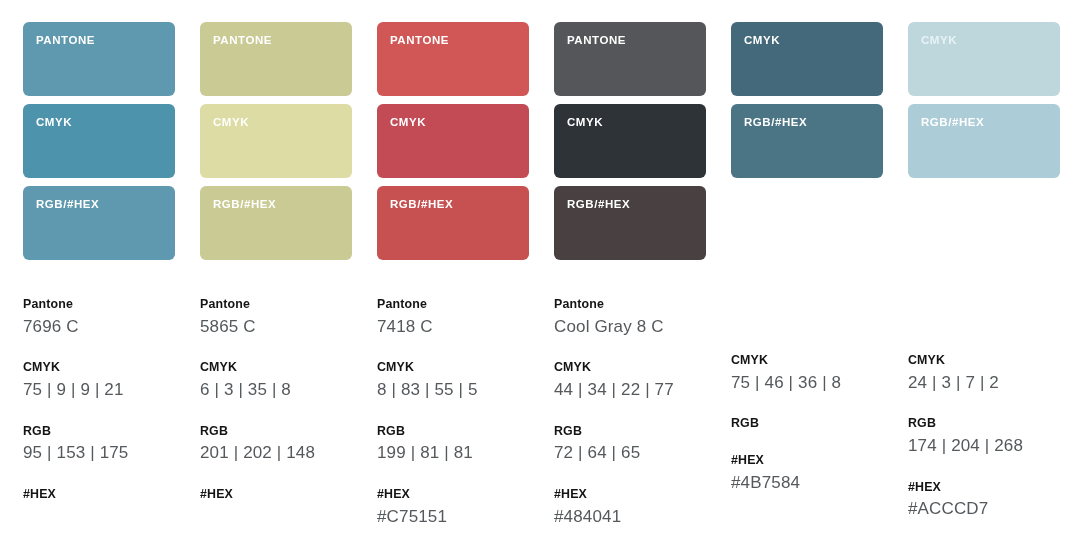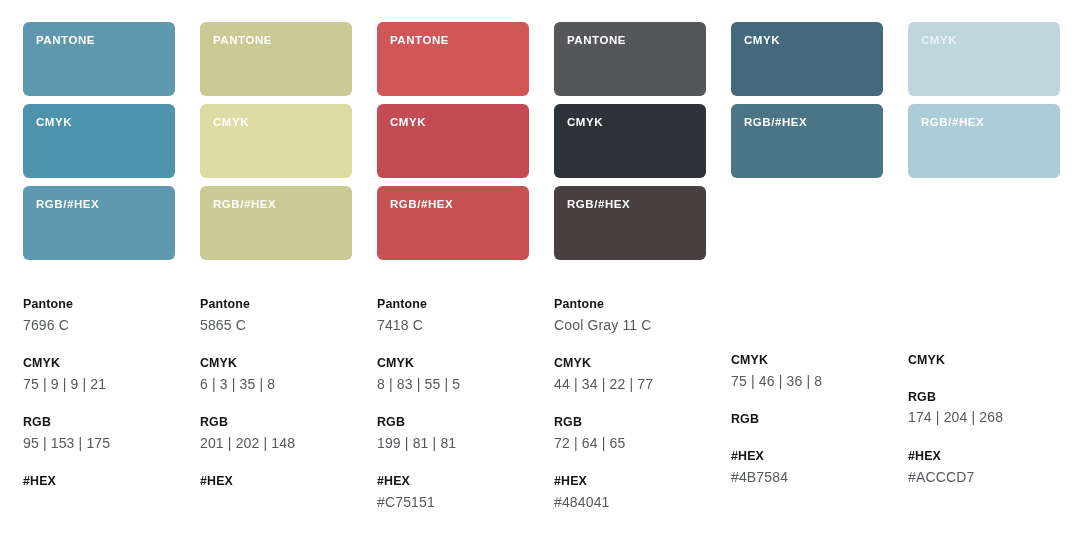--- a/index.html
+++ b/index.html
@@ -82,21 +82,21 @@
     display: block;
     font-size: 12.4px;
     font-weight: bold;
     color: #141414;
     letter-spacing: 0.15px;
     line-height: 1.35;
   }
 
   .spec-val {
     display: block;
-    font-size: 14px;
+    font-size: 17px;
     font-weight: normal;
     color: #55595c;
     letter-spacing: 0.15px;
     line-height: 1.45;
     margin-top: 2px;
   }
 
   .spec-list.offset-short {
     margin-top: 91px;
   }
@@ -205,21 +205,21 @@
           <div class="swatch-block" style="background: rgb(46, 51, 56);">
             <span class="swatch-label" style="color: rgb(255, 255, 255);">CMYK</span>
           </div>
           <div class="swatch-block" style="background: rgb(72, 64, 65);">
             <span class="swatch-label" style="color: rgb(255, 255, 255);">RGB/#HEX</span>
           </div>
         </div>
         <div class="spec-list">
           <div class="spec-row">
             <span class="spec-key">Pantone</span>
-            <span class="spec-val">Cool Gray 11 C</span>
+            <span class="spec-val">Cool Gray 8 C</span>
           </div>
           <div class="spec-row">
             <span class="spec-key">CMYK</span>
             <span class="spec-val">44 | 34 | 22 | 77</span>
           </div>
           <div class="spec-row">
             <span class="spec-key">RGB</span>
             <span class="spec-val">72 | 64 | 65</span>
           </div>
           <div class="spec-row">
@@ -256,20 +256,21 @@
           <div class="swatch-block" style="background: rgb(189, 215, 220);">
             <span class="swatch-label" style="color: rgb(232, 243, 246);">CMYK</span>
           </div>
           <div class="swatch-block" style="background: rgb(172, 204, 215);">
             <span class="swatch-label" style="color: rgb(255, 255, 255);">RGB/#HEX</span>
           </div>
         </div>
         <div class="spec-list offset-short">
           <div class="spec-row">
             <span class="spec-key">CMYK</span>
+            <span class="spec-val">24 | 3 | 7 | 2</span>
           </div>
           <div class="spec-row">
             <span class="spec-key">RGB</span>
             <span class="spec-val">174 | 204 | 268</span>
           </div>
           <div class="spec-row">
             <span class="spec-key">#HEX</span>
             <span class="spec-val">#ACCCD7</span>
           </div>
         </div>

